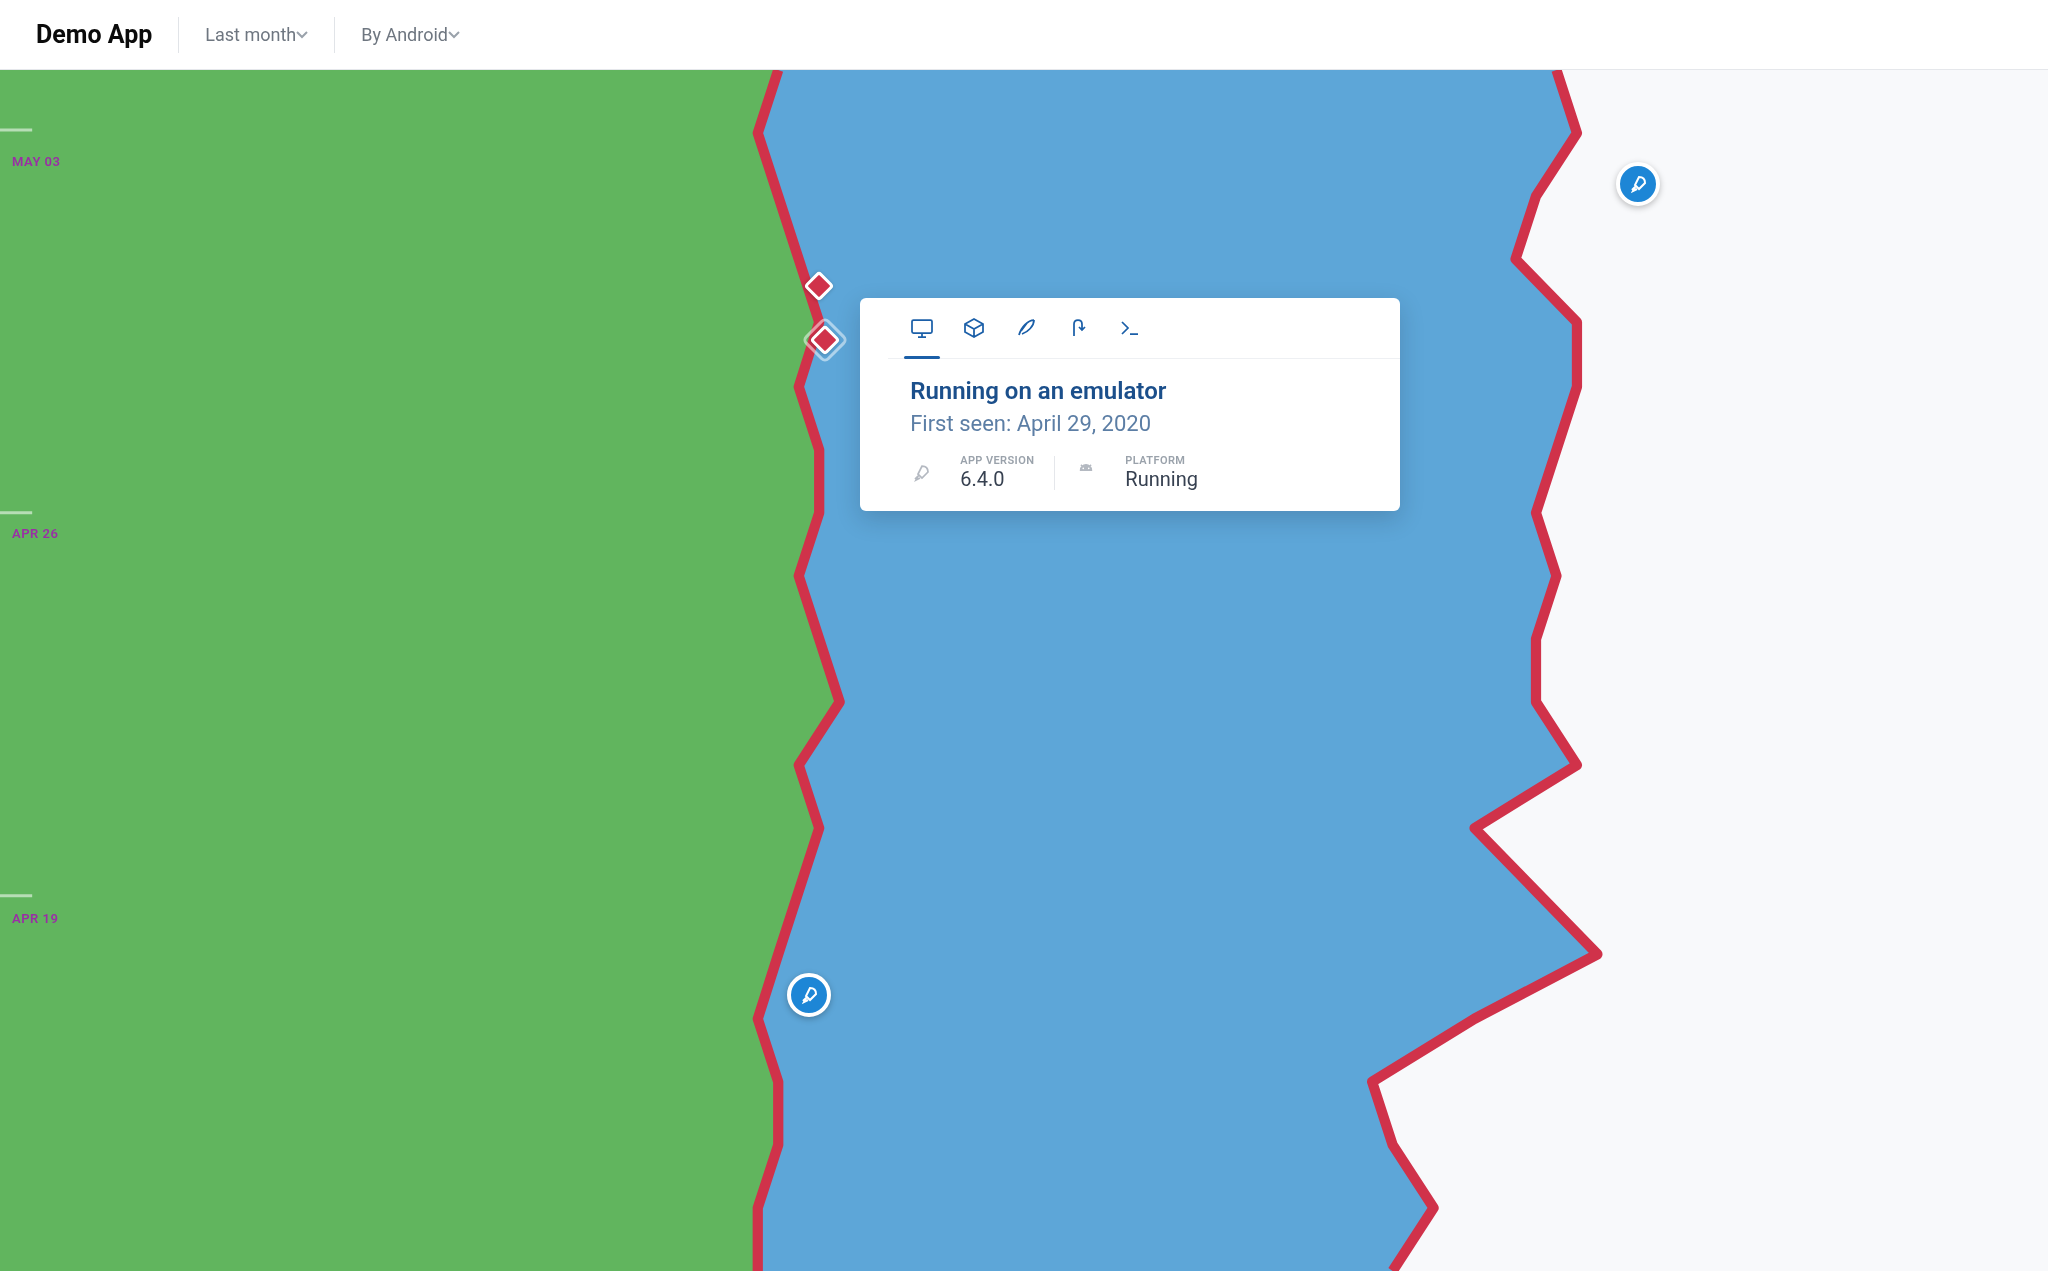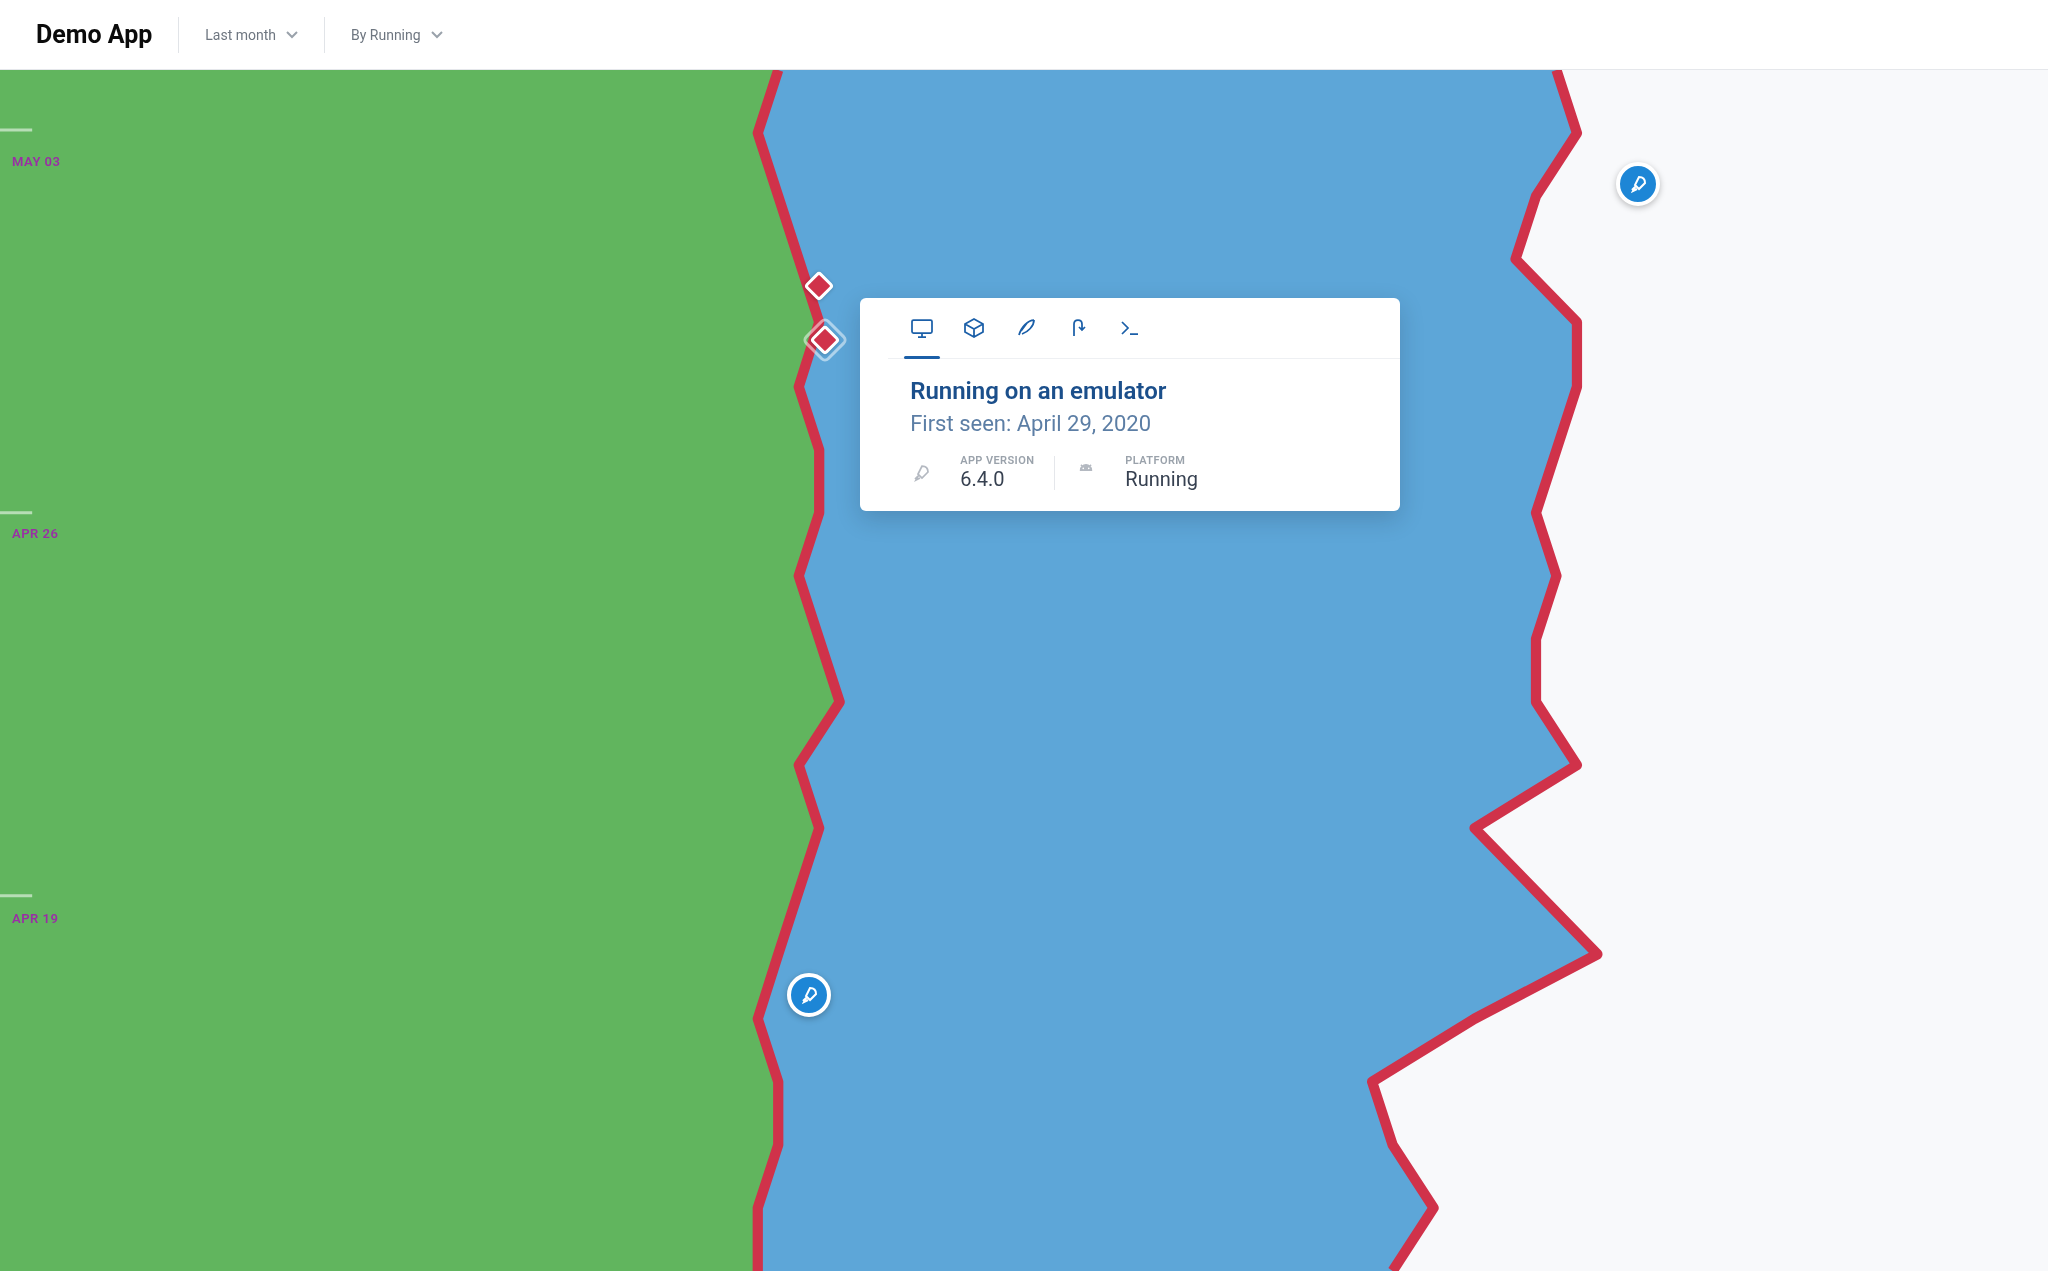--- a/index.html
+++ b/index.html
@@ -24,23 +24,23 @@
   }
   .vdiv {
     width: 1px;
     height: 36px;
     background: #e1e4e8;
     margin: 0 26px;
   }
   .dropdown {
     display: flex;
     align-items: center;
-    gap: 10px;
+    gap: 0;
     color: #6e7680;
-    font-size: 14px;
+    font-size: 18px;
     cursor: pointer;
     user-select: none;
   }
   .chev { width: 12px; height: 12px; stroke: #9aa2ab; stroke-width: 2; fill: none; }
 
   
   .chart-wrap {
     position: absolute;
     top: 70px; left: 0; right: 0; bottom: 0;
     overflow: hidden;
@@ -148,21 +148,21 @@
   <div class="app-title">Demo App</div>
   <div class="vdiv"></div>
   <div class="dropdown">
     <span>Last month</span>
     <svg class="chev">
         <path d="M1 3 L6 8 L11 3"></path>
       </svg>
   </div>
   <div class="vdiv"></div>
   <div class="dropdown">
-    <span>By Running</span>
+    <span>By Android</span>
     <svg class="chev">
         <path d="M1 3 L6 8 L11 3"></path>
       </svg>
   </div>
 </div>
 
 <div class="chart-wrap">
   <svg class="chart" viewBox="0 0 1400 800" preserveAspectRatio="none">
 
     <rect x="0" y="0" width="1400" height="800" fill="#f8f9fb"></rect>

